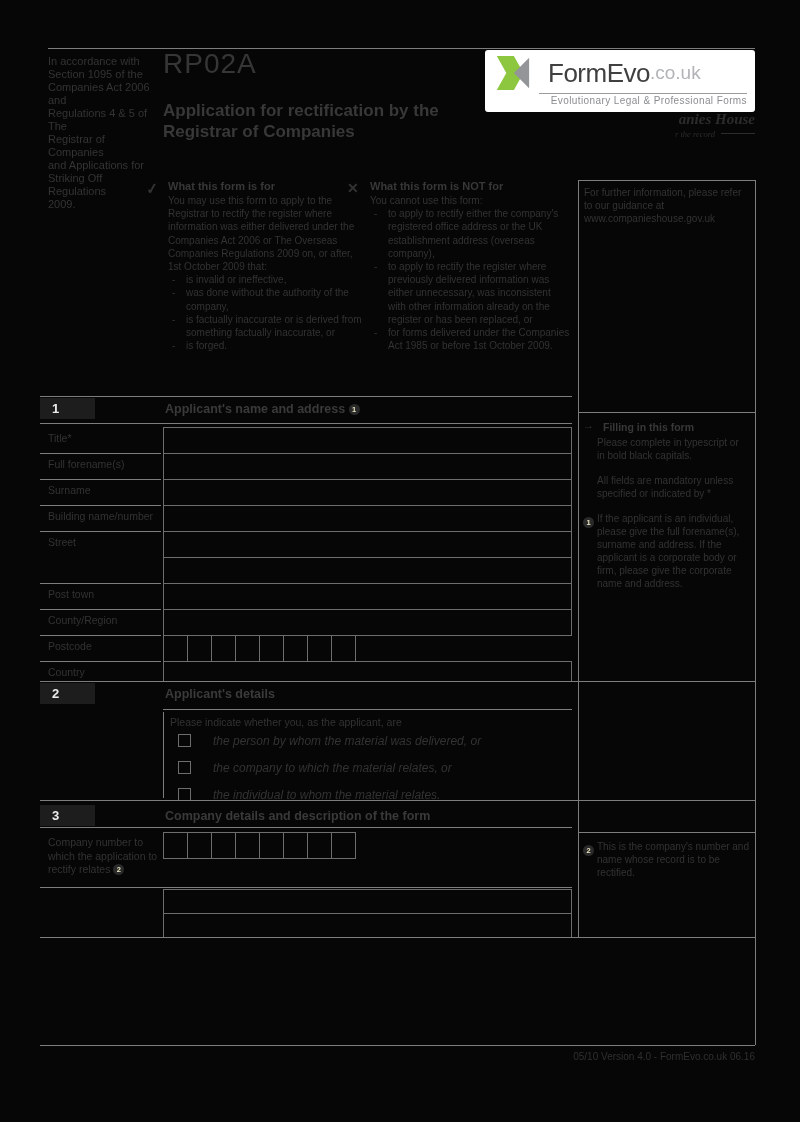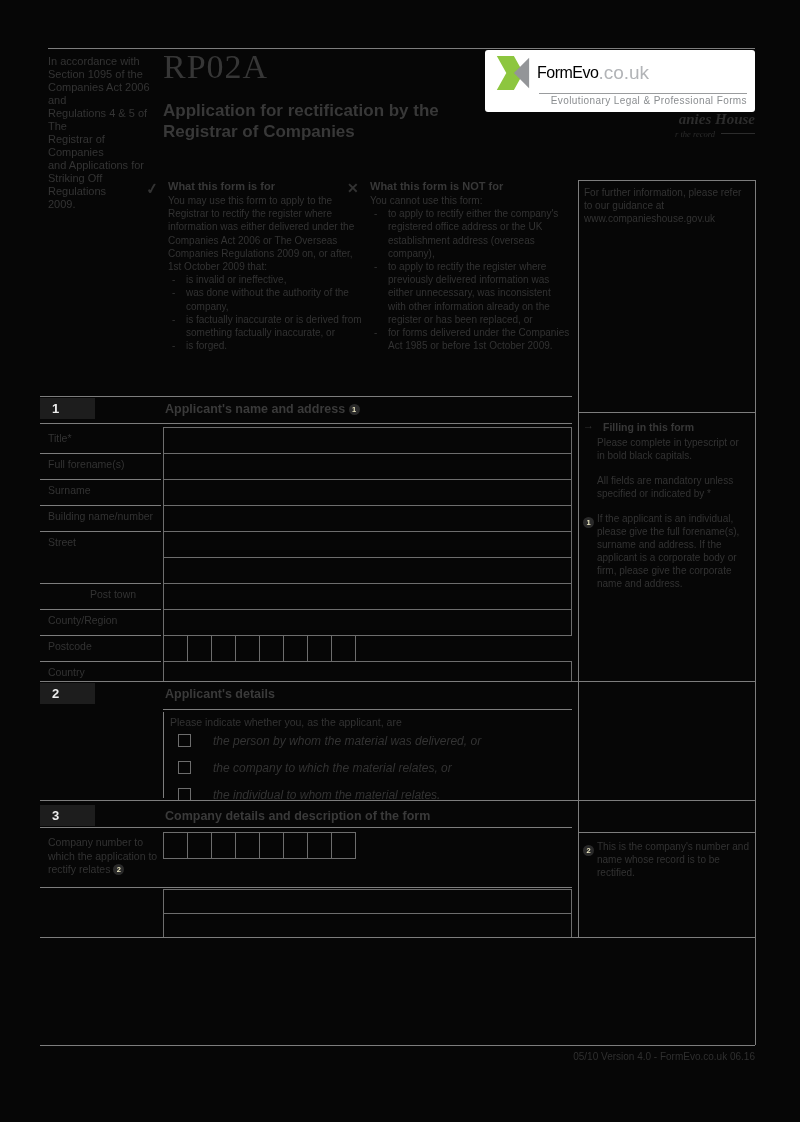--- a/index.html
+++ b/index.html
@@ -2,21 +2,21 @@
 <html><head>
 <meta charset="utf-8">
 <style>
   html,body{margin:0;padding:0;background:#060606;}
   .page{position:relative;width:800px;height:1122px;background:#060606;overflow:hidden;
         font-family:"Liberation Sans",sans-serif;color:#323232;}
   .hl{position:absolute;height:1px;background:#7d7d7d;}
   .vl{position:absolute;width:1px;background:#7d7d7d;}
   .txt{position:absolute;}
   .statement{font-size:11px;line-height:13px;white-space:pre-line;color:#343434;}
-  .formcode{font-size:34px;letter-spacing:1px;color:#363636;font-family:Liberation Serif, serif;}
+  .formcode{font-size:28px;letter-spacing:1px;color:#363636;}
   .formtitle{font-size:17px;font-weight:bold;line-height:21px;color:#383838;}
   .lead,.body-s{font-size:10px;line-height:13.2px;color:#333333;}
   .colhead{font-size:11px;font-weight:bold;color:#383838;}
   .bullet{display:flex;font-size:10px;line-height:13.2px;color:#333333;}
   .bullet .dash{width:14px;flex:none;padding-left:4px;}
   .secbar{position:absolute;left:40px;width:55px;height:21px;background:#1d1d1d;
           color:#ededed;font-size:13px;font-weight:bold;padding-left:12px;line-height:21px;box-sizing:border-box;}
   .sechead{position:absolute;font-size:12.5px;font-weight:bold;color:#3a3a3a;}
   .flabel{position:absolute;left:48px;width:112px;font-size:10.5px;line-height:13.5px;color:#333333;}
   .ibox{position:absolute;left:163px;width:409px;height:27px;border:1px solid #6d6d6d;box-sizing:border-box;background:transparent;}
@@ -25,21 +25,21 @@
   .marker{display:inline-block;width:11px;height:11px;border-radius:50%;background:#2a2a2a;
           color:#e9e5c0;font-size:7.5px;line-height:11px;text-align:center;font-weight:bold;vertical-align:1px;}
   .chk{position:absolute;width:13px;height:13px;border:1px solid #6d6d6d;box-sizing:border-box;background:transparent;}
   .opt{position:absolute;left:213px;font-size:12px;color:#333333;font-style:italic;}
   .icon-glyph{position:absolute;font-size:15px;font-weight:bold;color:#333333;}
   .sb-title{font-size:10.5px;font-weight:bold;color:#383838;}
   .sb-body{font-size:10px;line-height:13px;color:#333333;}
   
   .fe-box{position:absolute;left:485px;top:50px;width:270px;height:62px;background:#ffffff;border-radius:3px;}
   .fe-row{display:flex;align-items:center;padding:4px 8px 0 8px;}
-  .fe-name{font-size:16px;color:#000000;letter-spacing:-0.5px;margin-left:6px;}
+  .fe-name{font-size:26px;color:#404040;letter-spacing:-0.5px;margin-left:17px;}
   .fe-suffix{font-size:19px;color:#b2b4b7;}
   .fe-tag{margin:1px 8px 0 54px;border-top:1px solid #9a9c9e;font-size:10px;color:#8a8d90;
           letter-spacing:0.4px;text-align:right;padding-top:1px;}
   .ch-name{font-family:"Liberation Serif",serif;font-style:italic;font-weight:bold;font-size:15px;color:#2c2c2c;}
   .ch-strap{font-family:"Liberation Serif",serif;font-style:italic;font-size:8.5px;color:#2c2c2c;margin-top:1px;}
   .ch-dash{display:inline-block;width:34px;border-top:1px solid #2c2c2c;margin-left:6px;vertical-align:3px;}
   .footer{font-size:10px;color:#303030;text-align:right;}
 </style>
 </head>
 <body>
@@ -125,21 +125,21 @@
   <div class="secbar" style="top:398px;">1</div>
   <div class="sechead" style="left:165px;top:402px;"><span>Applicant's name and address</span> <span class="marker">1</span></div>
   <div class="hl" style="left:40px;top:423px;width:532px;"></div>
   <div class="hl" style="left:578px;top:412px;width:177px;"></div>
 
   <div class="flabel" style="top:432px;">Title*</div>
   <div class="flabel" style="top:458px;">Full forename(s)</div>
   <div class="flabel" style="top:484px;">Surname</div>
   <div class="flabel" style="top:510px;">Building name/number</div>
   <div class="flabel" style="top:536px;">Street</div>
-  <div class="flabel" style="top:588px;margin-left:42px;">Post town</div>
+  <div class="flabel" style="top:588px;">Post town</div>
   <div class="flabel" style="top:614px;">County/Region</div>
   <div class="flabel" style="top:640px;">Postcode</div>
   <div class="flabel" style="top:666px;">Country</div>
 
   <div class="hl" style="left:40px;top:453px;width:121px;"></div>
   <div class="hl" style="left:40px;top:479px;width:121px;"></div>
   <div class="hl" style="left:40px;top:505px;width:121px;"></div>
   <div class="hl" style="left:40px;top:531px;width:121px;"></div>
   <div class="hl" style="left:40px;top:583px;width:121px;"></div>
   <div class="hl" style="left:40px;top:609px;width:121px;"></div>

